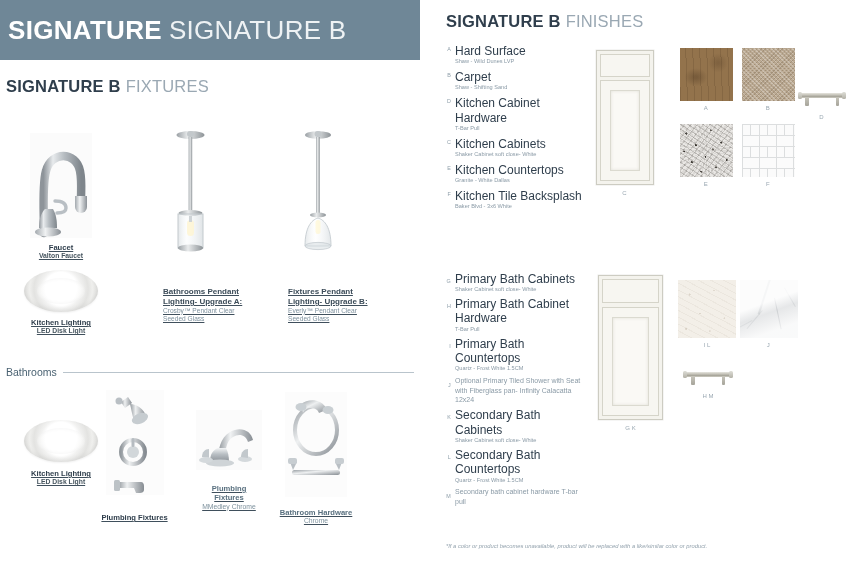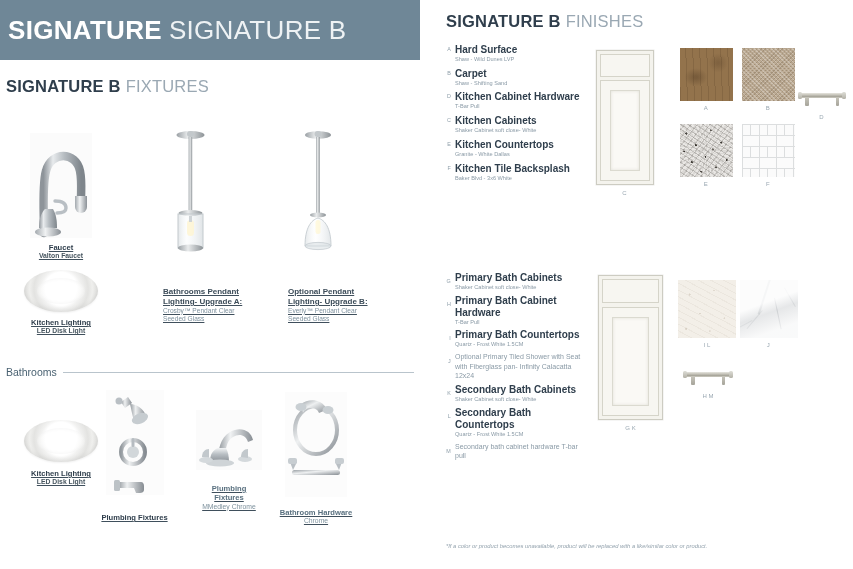--- a/index.html
+++ b/index.html
@@ -50,21 +50,21 @@
   .fx-cap.left .d { font-size: 6.6px; color:#7e919e; font-weight:400; }
 
   
   .fin-list { position: absolute; width: 140px; }
   .fin-row { display: flex; align-items: flex-start; margin-bottom: 5px; }
   .fin-key {
     width: 11px; flex: 0 0 11px; text-align: right; padding-right: 4px;
     font-size: 5.4px; color:#8e9ea9; padding-top: 2px; letter-spacing:.2px;
   }
   .fin-txt { flex: 1; line-height: 1.2; }
-  .fin-txt .ft { font-size: 10px; font-weight: 700; color: #2f3e4c; display:block; }
+  .fin-txt .ft { font-size: 12px; font-weight: 400; color: #2f3e4c; display:block; }
   .fin-txt .fs { font-size: 5.6px; font-weight: 400; color: #8a9aa6; display:block; }
   #fin-list-1 { left: 444px; top: 44px; }
   #fin-list-2 { left: 444px; top: 272px; }
   #fin-list-2 .fin-row { margin-bottom: 4px; }
   #fin-list-2 .fin-key { padding-top: 6px; }
 
   
   .sw { position: absolute; }
   .sw-letter {
     position: absolute; font-size: 6px; color:#9aa8b2; letter-spacing: 1.4px;
@@ -328,21 +328,21 @@
         <ellipse cx="30" cy="7" rx="13" ry="3.8" fill="url(#nk2)"></ellipse>
         <rect x="26.5" y="3" width="7" height="6" rx="3" fill="#c3c8cb"></rect>
         <rect x="28.2" y="9" width="3.6" height="76" fill="url(#nk2)"></rect>
         <ellipse cx="30" cy="87" rx="8" ry="2.6" fill="url(#nk2)"></ellipse>
         <path d="M17 118 C17 100, 23 92, 30 90 C37 92, 43 100, 43 118 Z" fill="url(#gls2)" stroke="#c5ccd0" stroke-width=".9"></path>
         <ellipse cx="30" cy="118" rx="13" ry="3.6" fill="rgba(215,222,226,.55)" stroke="#c5ccd0" stroke-width=".8"></ellipse>
         <rect x="27.5" y="92" width="5" height="14" rx="2.5" fill="rgba(255,246,210,.7)"></rect>
       </svg>
     </div>
     <div class="fx-cap left" style="width:85px; margin-top:14px;">
-      <span class="n">Optional Pendant Lighting- Upgrade B:</span>
+      <span class="n">Fixtures Pendant Lighting- Upgrade B:</span>
       <span class="d">Everly™ Pendant Clear Seeded Glass</span>
     </div>
   </div>
 
   <div class="grp" id="grp-bath">
     <span class="glabel">Bathrooms</span>
     <span class="gline"></span>
   </div>
 
   <div class="fixture" style="left:24px; top:420px;">

